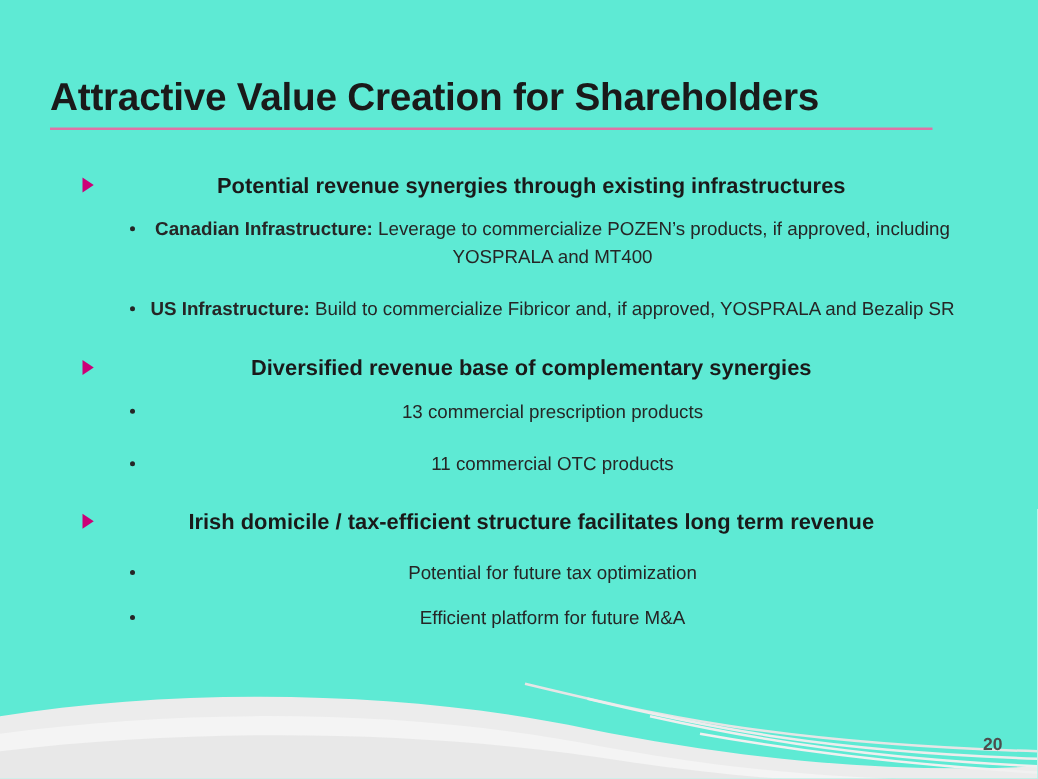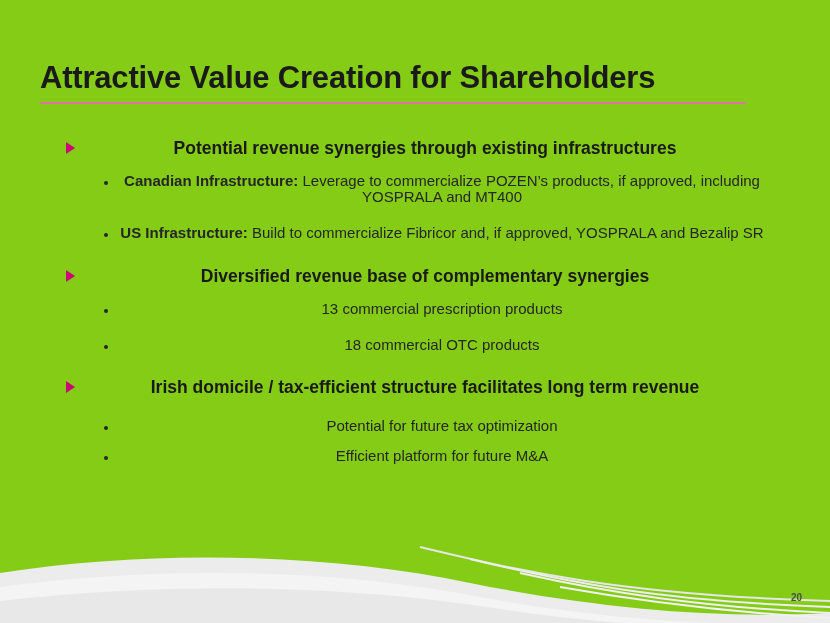--- a/index.html
+++ b/index.html
@@ -7,21 +7,21 @@
     padding: 0;
     background: #ffffff;
   }
   body {
     font-family: "Liberation Sans", sans-serif;
   }
   #slide {
     position: relative;
     width: 830px;
     height: 623px;
-    background: #84cc16;
+    background: #5eead4;
     overflow: hidden;
   }
 
   
   #title-block {
     position: absolute;
     left: 40px;
     top: 58px;
     width: 706px;
   }
@@ -74,21 +74,21 @@
   .sublist {
     margin: 0;
     padding: 0;
     list-style: none;
   }
   .lvl2 {
     position: relative;
     padding-left: 56px;
     font-size: 15px;
     color: #262626;
-    line-height: 16px;
+    line-height: 22px;
   }
   .lvl2 .dot {
     position: absolute;
     left: 40px;
     top: 8px;
     width: 4px;
     height: 4px;
     border-radius: 50%;
     background: #262626;
   }
@@ -106,21 +106,21 @@
     left: 0;
     bottom: 0;
     width: 830px;
     height: 80px;
     pointer-events: none;
   }
   #page-number {
     position: absolute;
     right: 28px;
     bottom: 20px;
-    font-size: 10px;
+    font-size: 14px;
     font-weight: bold;
     color: #4d4d4d;
   }
 </style>
 </head>
 <body>
 
 <div id="slide">
 
   <div id="title-block">
@@ -152,21 +152,21 @@
         <span class="tri"></span>
         <span>Diversified revenue base of complementary synergies</span>
       </div>
       <ul class="sublist">
         <li class="lvl2 gap-lvl1-first">
           <span class="dot"></span>
           <span>13 commercial prescription products</span>
         </li>
         <li class="lvl2 gap-sub">
           <span class="dot"></span>
-          <span>18 commercial OTC products</span>
+          <span>11 commercial OTC products</span>
         </li>
       </ul>
     </div>
 
 
     <div class="group gap-group-tight">
       <div class="lvl1">
         <span class="tri"></span>
         <span>Irish domicile / tax-efficient structure facilitates long term revenue</span>
       </div>

